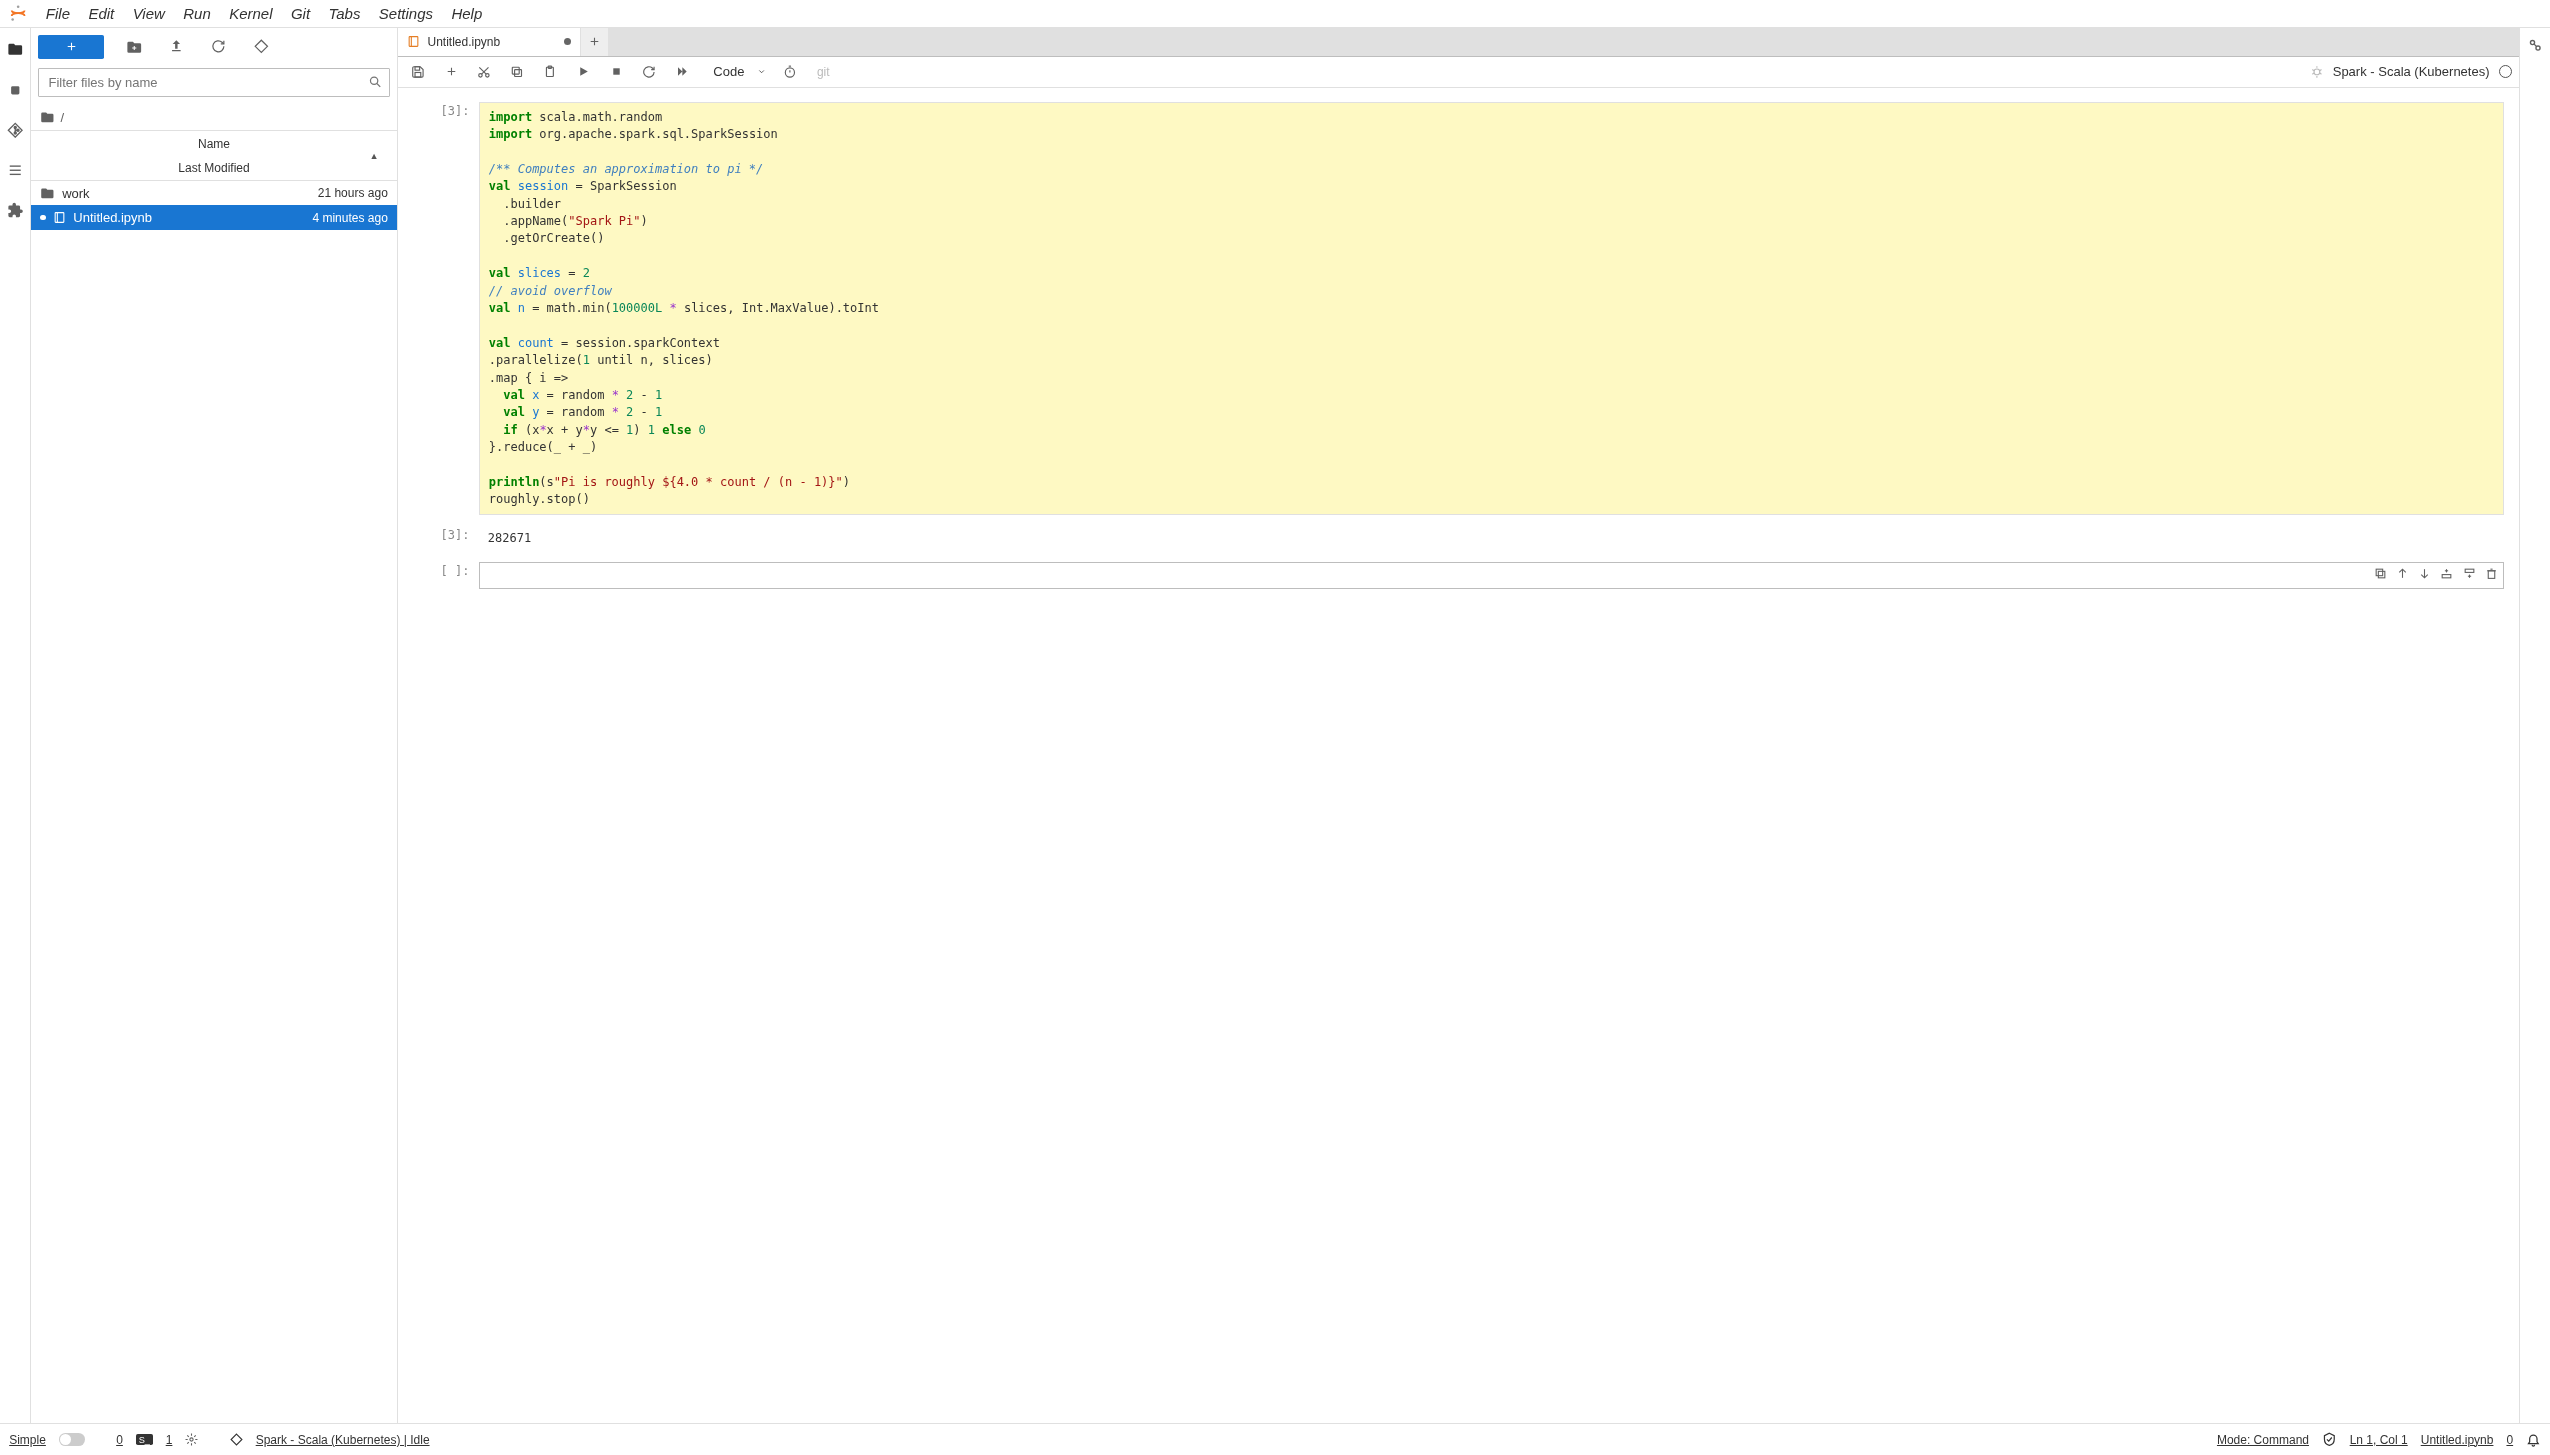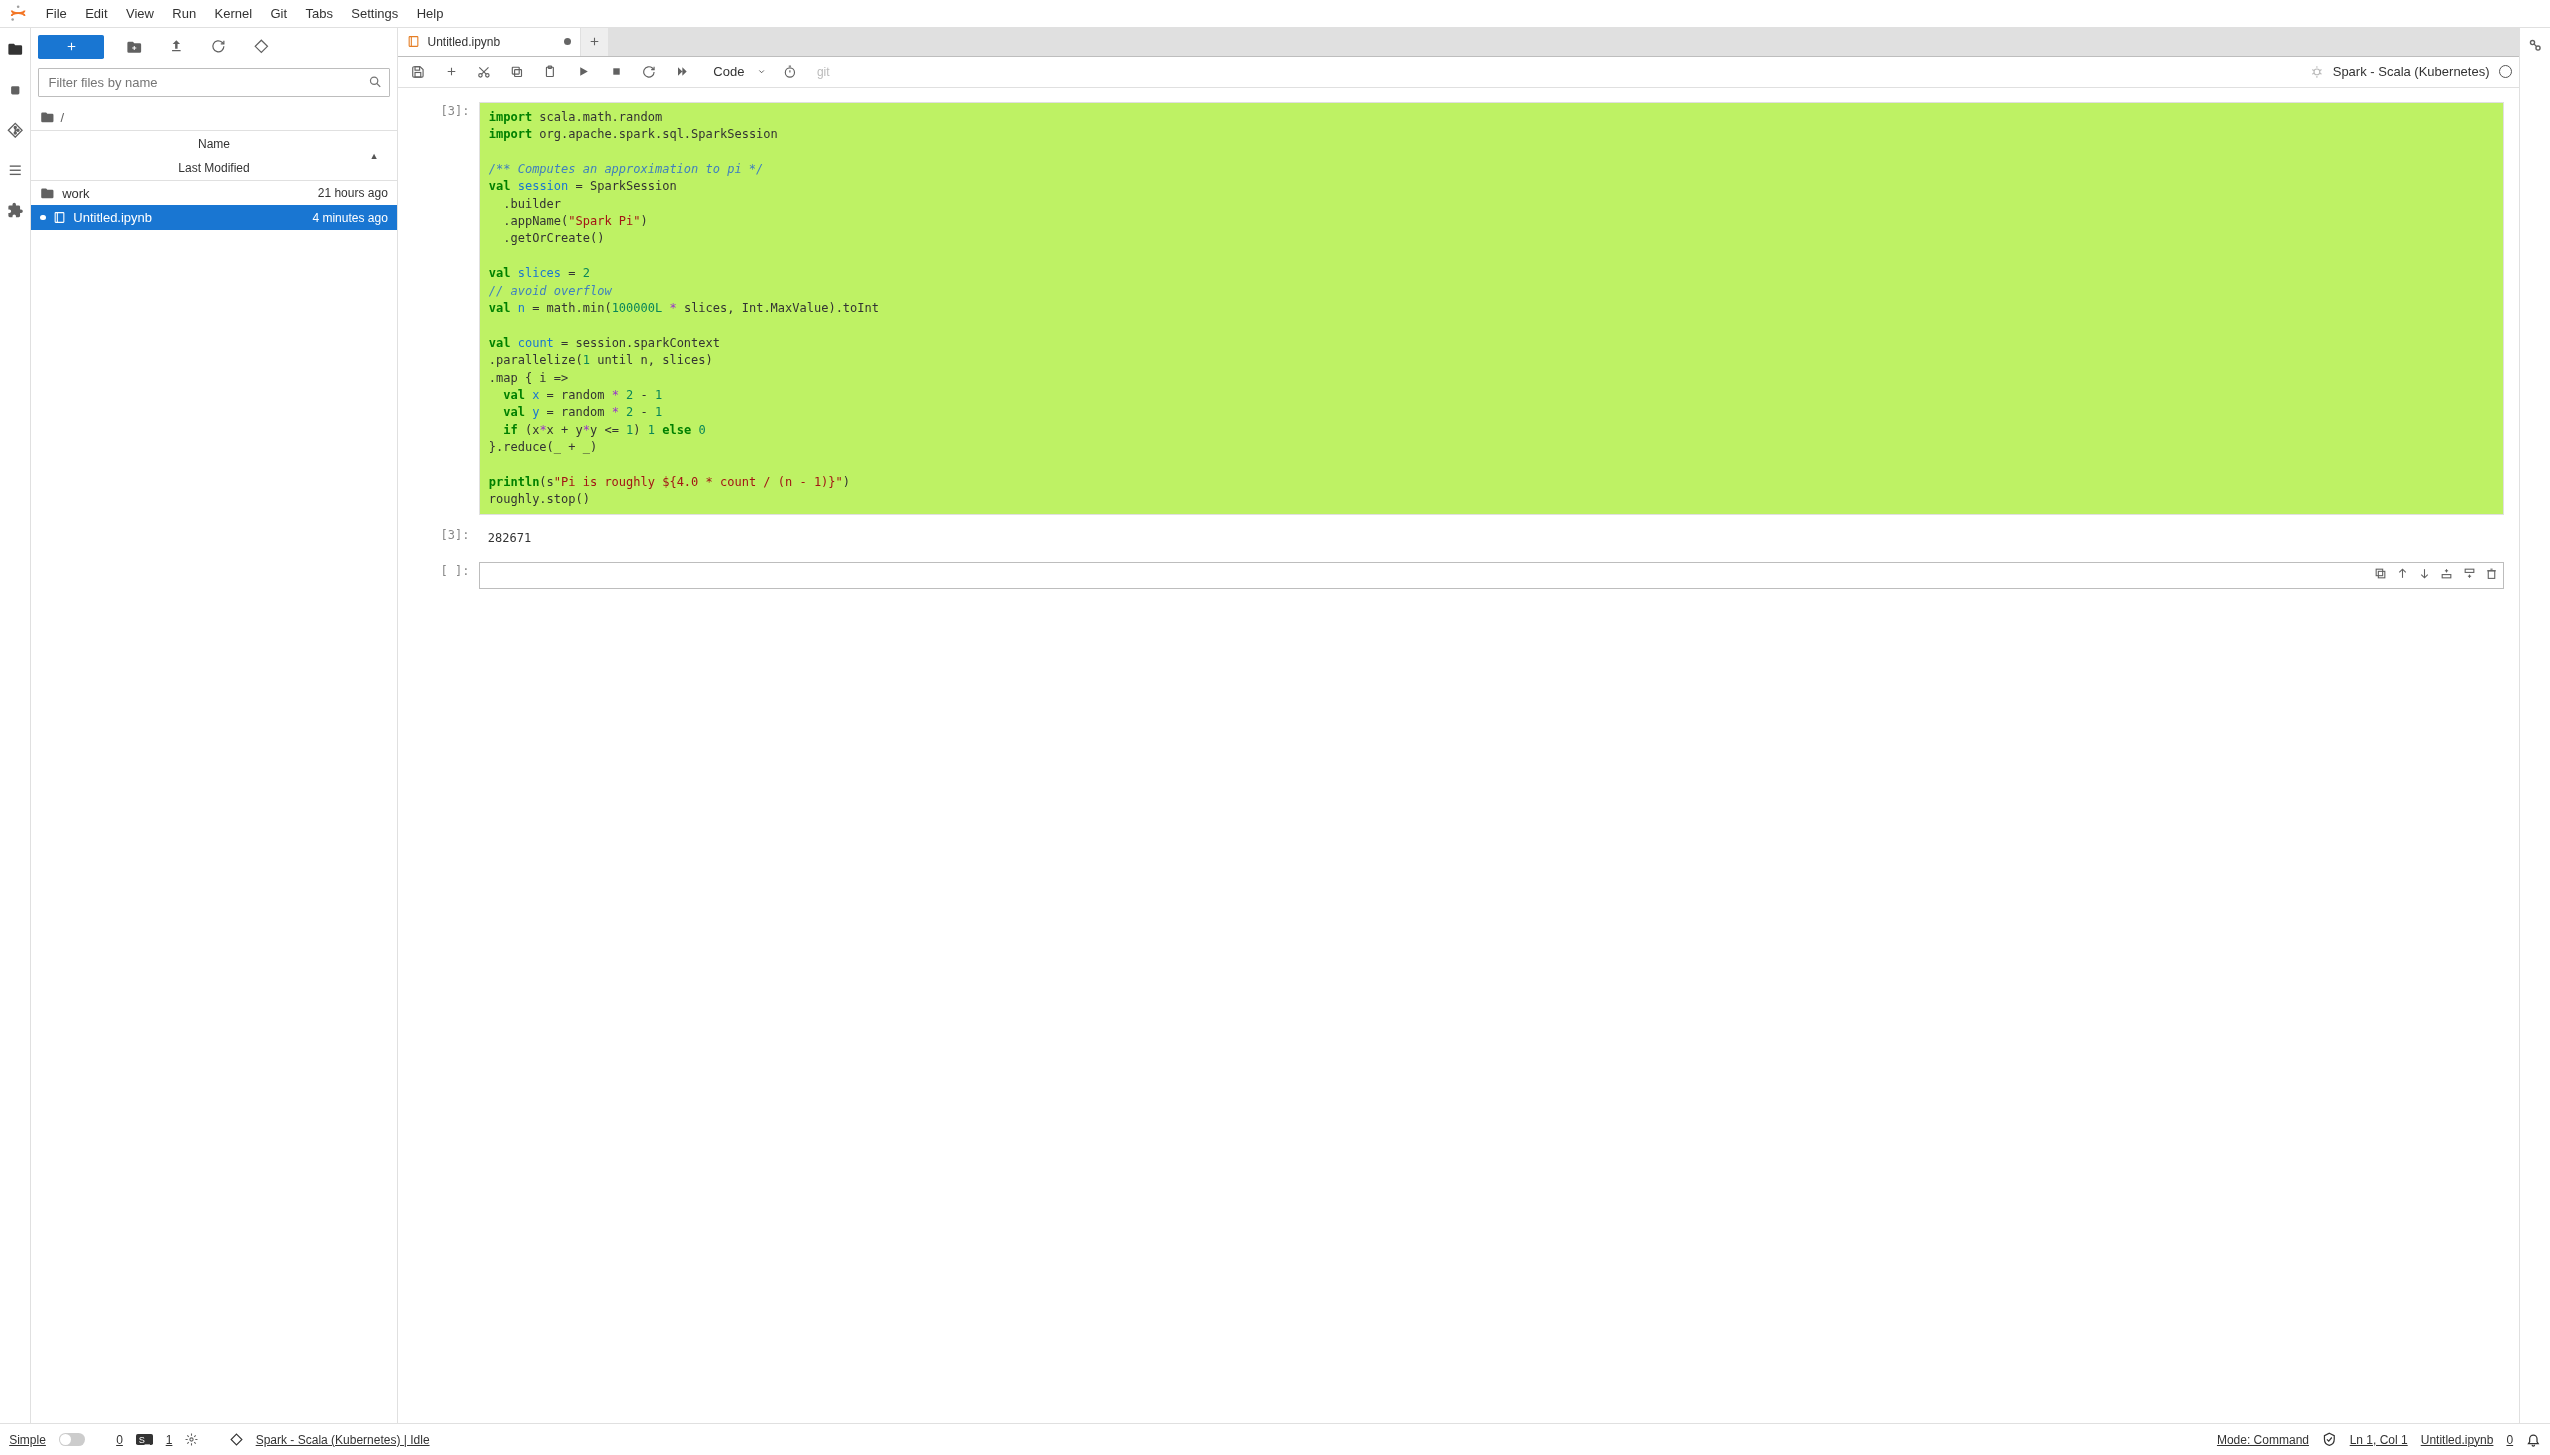--- a/index.html
+++ b/index.html
@@ -21,21 +21,22 @@
   padding: 0 3.7px;
 }
 .menubar .logo {
   width: 22px; height: 22px;
   margin: 0 7.3px 0 3.7px;
   display: flex; align-items: center; justify-content: center;
 }
 .menubar .menu-item {
   padding: 3.7px 9.2px;
   cursor: pointer;
-  font-size: 13px;
+  font-size: 15px;
+  font-style: italic;
 }
 
 .main-area {
   flex: 1;
   display: flex;
   min-height: 0;
 }
 
 .activity-bar {
   width: 31px;
@@ -214,21 +215,21 @@
   padding-right:9.2px;
   color:#888;
   font-family: Menlo, Consolas, monospace;
   font-size:12px;
   padding-top:1.8px;
   flex-shrink:0;
 }
 .cell-input {
   flex:1;
   border:0.9px solid #e0e0e0;
-  background:#bef264;
+  background:#fef9c3;
   padding:5.5px 9.2px;
   font-family: Menlo, Consolas, monospace;
   font-size:12px;
   line-height:1.45;
   white-space:pre;
   overflow-x:auto;
 }
 .cell-output {
   flex:1;
   padding:3.7px 9.2px;

